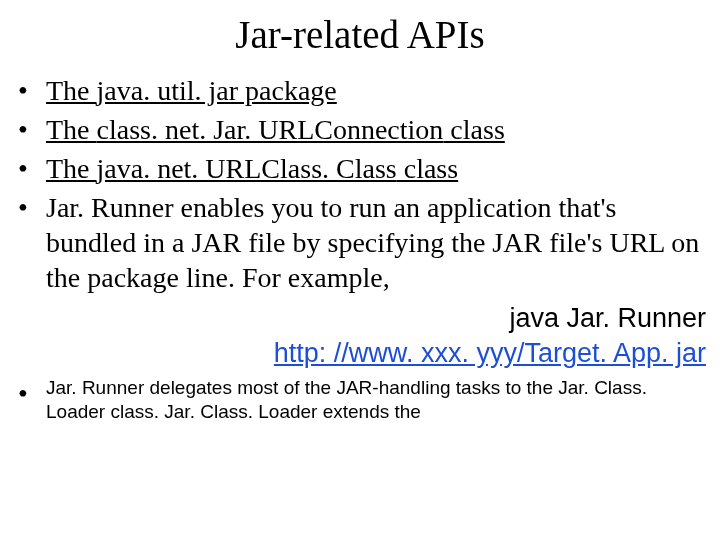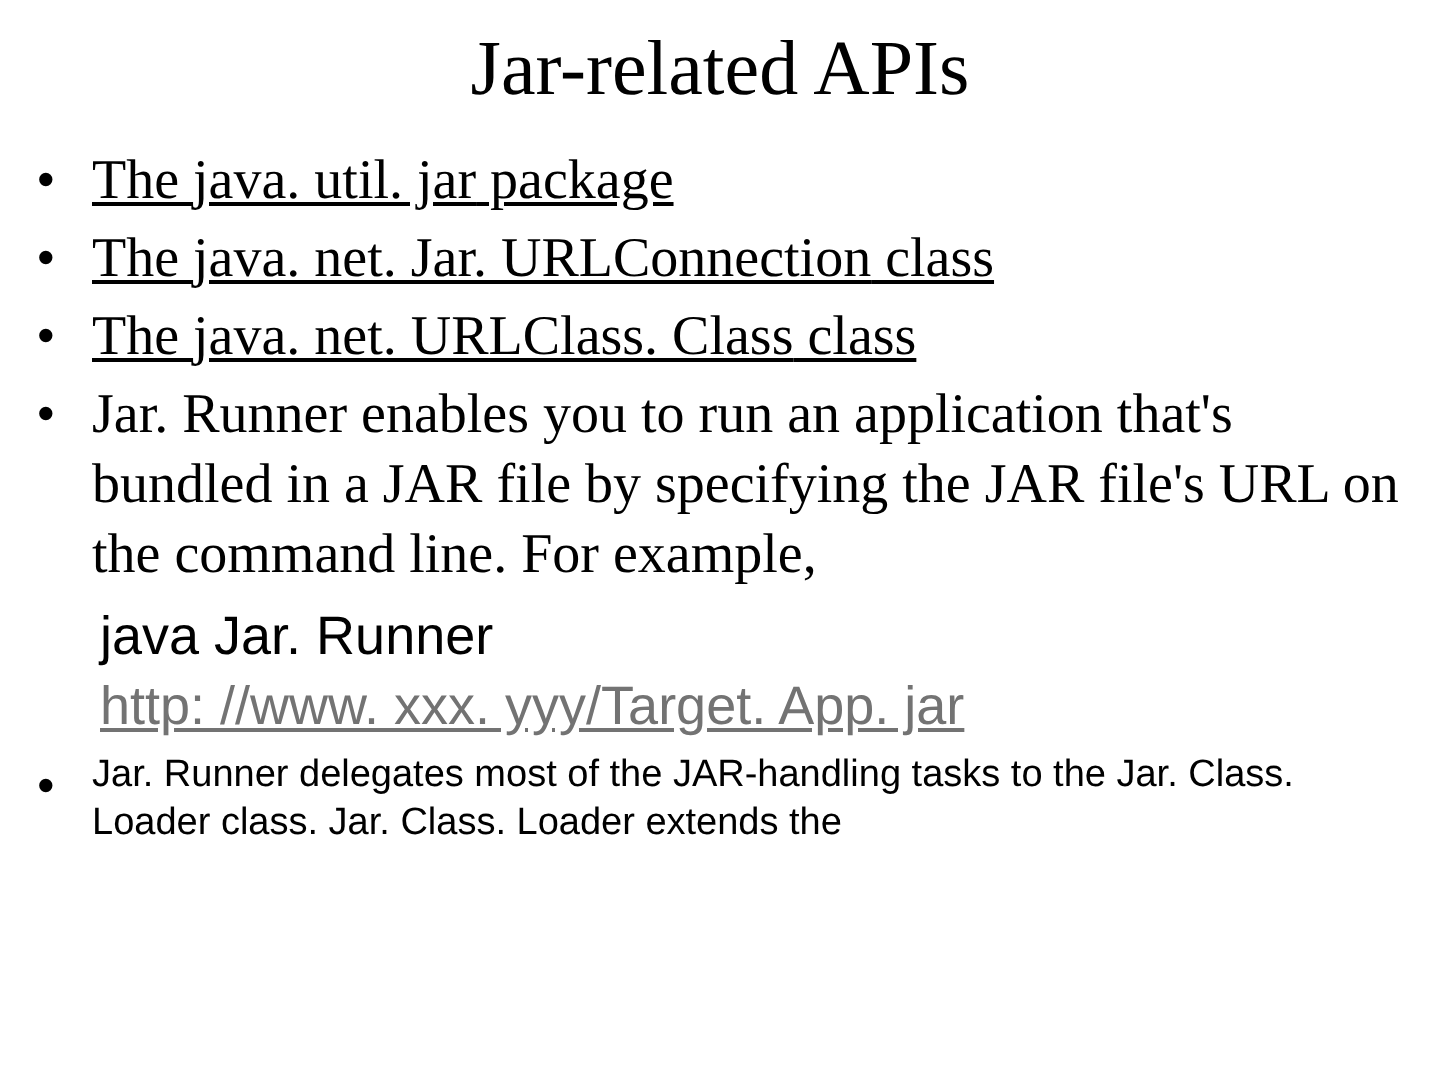--- a/index.html
+++ b/index.html
@@ -45,54 +45,55 @@
     ul.bullets > li::before {
       content: "•";
       position: absolute;
       left: 4px;
       top: 0;
       font-size: 28px;
       font-family: "Times New Roman", Times, serif;
     }
     .u { text-decoration: underline; }
     .link {
-      color: #737373;
+      color: #1d4ed8;
       text-decoration: underline;
     }
     .indent-block {
       margin-left: 36px;
       margin-top: 6px;
       margin-bottom: 6px;
       font-family: Arial, Helvetica, sans-serif;
       font-size: 27px;
       line-height: 1.28;
+      text-align: right;
     }
   </style>
 </head>
 <body>
 
 <div class="slide">
   <h1 class="title">Jar-related APIs</h1>
 
   <ul class="bullets">
 
     <li>
       <span class="u"><span>The </span><span>java. util. jar</span><span> package</span></span>
     </li>
 
     <li>
-      <span class="u"><span>The </span><span>java. net. Jar. URLConnection</span><span> class </span></span>
+      <span class="u"><span>The </span><span>class. net. Jar. URLConnection</span><span> class </span></span>
     </li>
 
     <li>
       <span class="u"><span>The </span><span>java. net. URLClass. Class</span><span> class</span></span>
     </li>
 
     <li>
-      <span>Jar. Runner enables you to run an application that's bundled in a JAR file by specifying the JAR file's URL on the command line. For example,</span>
+      <span>Jar. Runner enables you to run an application that's bundled in a JAR file by specifying the JAR file's URL on the package line. For example,</span>
     </li>
   </ul>
 
   <div class="indent-block">
     <span>java Jar. Runner</span><br>
     <a class="link">http: //www. xxx. yyy/Target. App. jar</a>
   </div>
 
   <ul class="bullets">
     <li class="serif-alt">

